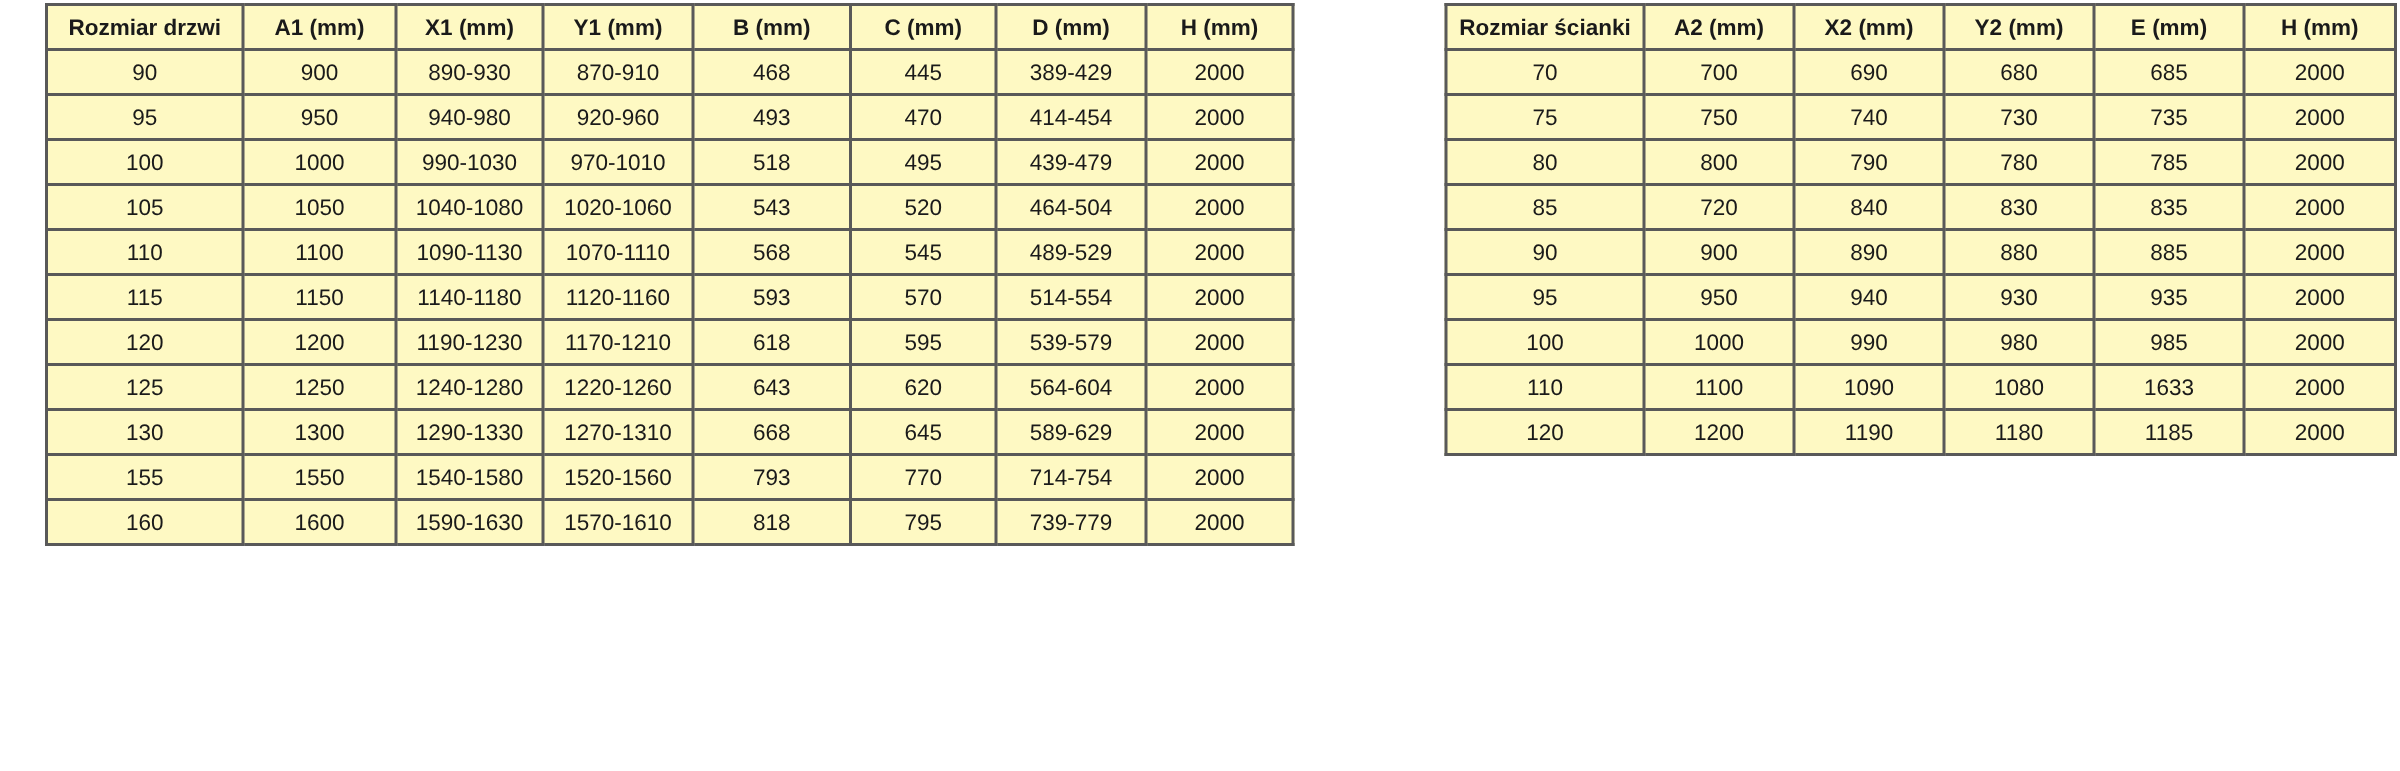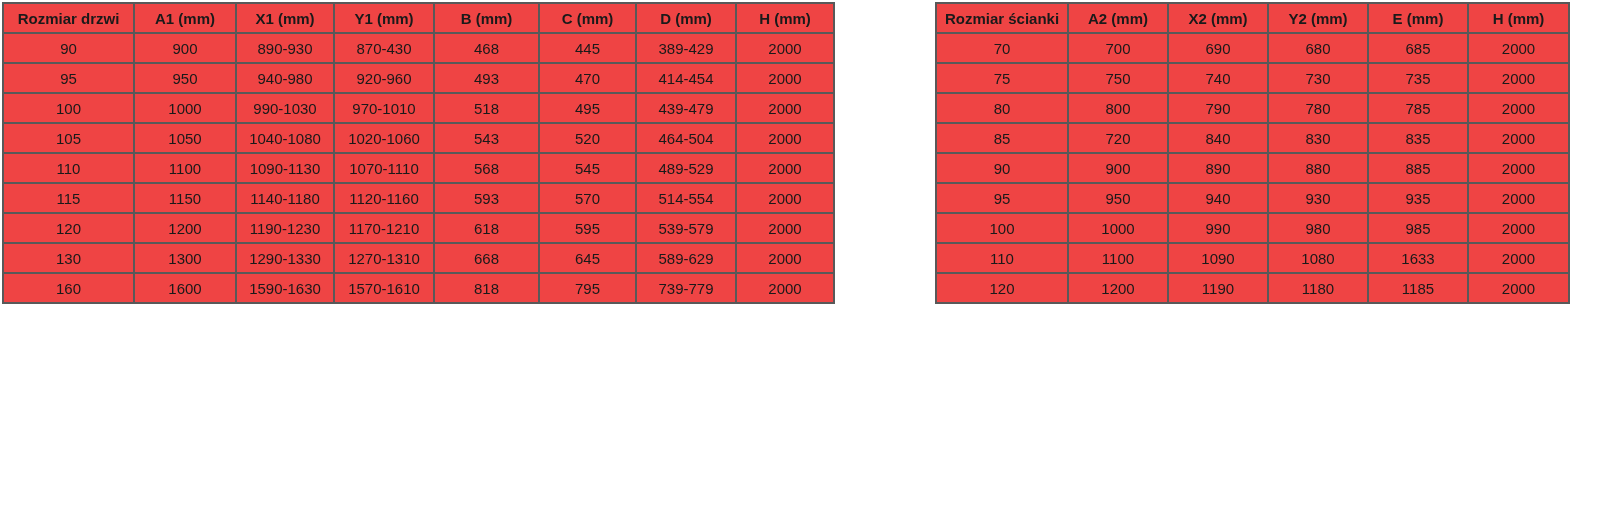--- a/index.html
+++ b/index.html
@@ -9,21 +9,22 @@
     width: 1600px;
     height: 514px;
     background: #ffffff;
     font-family: "Liberation Sans", "DejaVu Sans", sans-serif;
     color: #1a1a1a;
   }
   table.spec {
     position: absolute;
     border-collapse: collapse;
     table-layout: fixed;
-    background: #ef4444;
+    background: #fef9c3;
+    margin-left: 28px;
   }
   table.spec th, table.spec td {
     border: 2px solid #595959;
     text-align: center;
     vertical-align: middle;
     height: 30px;
     font-size: 15px;
     line-height: 1;
     padding: 0 2px;
     overflow: hidden;
@@ -59,21 +60,21 @@
           <th>C (mm)</th>
           <th>D (mm)</th>
           <th>H (mm)</th>
         </tr>
     </thead>
     <tbody>
         <tr>
           <td>90</td>
           <td>900</td>
           <td>890-930</td>
-          <td>870-430</td>
+          <td>870-910</td>
           <td>468</td>
           <td>445</td>
           <td>389-429</td>
           <td>2000</td>
         </tr>
         <tr>
           <td>95</td>
           <td>950</td>
           <td>940-980</td>
           <td>920-960</td>
@@ -126,27 +127,47 @@
           <td>120</td>
           <td>1200</td>
           <td>1190-1230</td>
           <td>1170-1210</td>
           <td>618</td>
           <td>595</td>
           <td>539-579</td>
           <td>2000</td>
         </tr>
         <tr>
+          <td>125</td>
+          <td>1250</td>
+          <td>1240-1280</td>
+          <td>1220-1260</td>
+          <td>643</td>
+          <td>620</td>
+          <td>564-604</td>
+          <td>2000</td>
+        </tr>
+        <tr>
           <td>130</td>
           <td>1300</td>
           <td>1290-1330</td>
           <td>1270-1310</td>
           <td>668</td>
           <td>645</td>
           <td>589-629</td>
+          <td>2000</td>
+        </tr>
+        <tr>
+          <td>155</td>
+          <td>1550</td>
+          <td>1540-1580</td>
+          <td>1520-1560</td>
+          <td>793</td>
+          <td>770</td>
+          <td>714-754</td>
           <td>2000</td>
         </tr>
         <tr>
           <td>160</td>
           <td>1600</td>
           <td>1590-1630</td>
           <td>1570-1610</td>
           <td>818</td>
           <td>795</td>
           <td>739-779</td>

